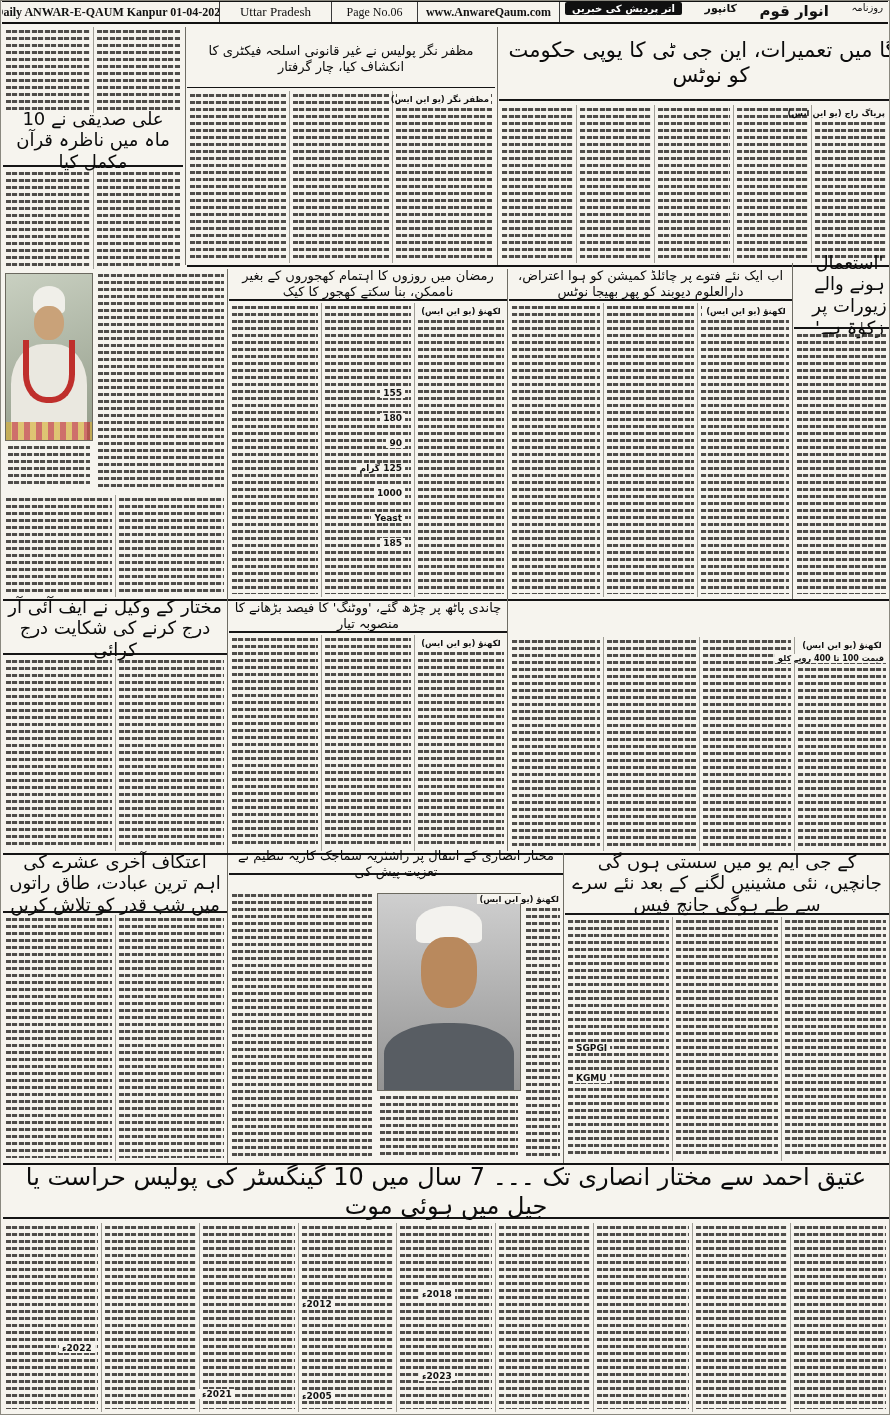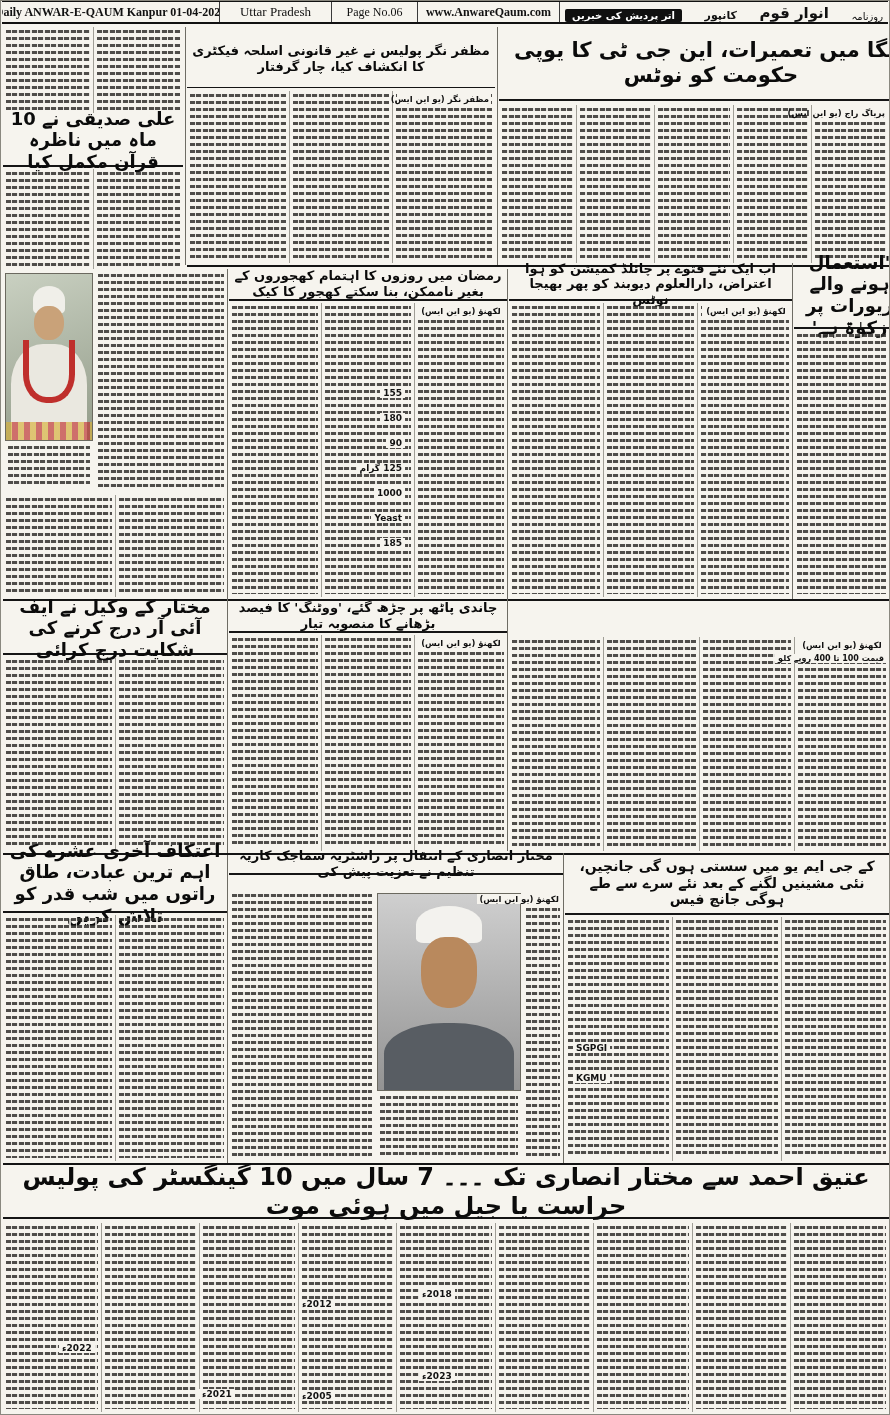--- a/index.html
+++ b/index.html
@@ -15,40 +15,40 @@
     display:flex; align-items:stretch;
     border-top:1px solid #111; border-bottom:2px solid #111;
     font-family:"Liberation Serif", serif; font-size:12px;
   }
   .m-seg { display:flex; align-items:center; justify-content:center; border-right:1px solid #3a3a3a; padding:0 5px; white-space:nowrap; overflow:hidden; }
   .m-seg:last-child { border-right:none; }
   .m-left { width:218px; font-weight:700; }
   .m-up { width:112px; font-weight:400; font-size:13px; }
   .m-page { width:86px; }
   .m-web { width:142px; font-weight:700; }
-  .m-right { flex:1; font-family:"DejaVu Sans", sans-serif; display:flex; gap:0; align-items:flex-end; justify-content:space-between; }
+  .m-right { flex:1; font-family:"DejaVu Sans", sans-serif; display:flex; gap:0; align-items:flex-start; justify-content:space-between; }
   .m-tag { background:#101010; color:#fff; font-size:10px; font-weight:700; padding:1px 7px; border-radius:2px; direction:rtl; }
   .m-city { font-size:11px; font-weight:700; direction:rtl; }
   .m-brand { font-size:15px; font-weight:700; direction:rtl; letter-spacing:1px; }
   .m-daily { font-size:10px; direction:rtl; }
   
   .region { position:absolute; }
   .cols { display:flex; flex-direction:row-reverse; width:100%; height:100%; }
   .col { flex:1 1 0; position:relative; overflow:hidden; }
   .col + .col { border-right:1px solid #a09e96; }
   .sim {
     position:absolute; inset:3px;
     background-image:
       repeating-linear-gradient(90deg, rgba(246,244,238,0) 0 5px, rgba(246,244,238,.9) 5px 6.5px),
       repeating-linear-gradient(180deg, #32312e 0 3px, rgba(0,0,0,0) 3px 7px);
     opacity:.85;
   }
   .headline {
     position:absolute; display:flex; align-items:center; justify-content:center;
-    text-align:center; font-weight:700; direction:rtl; color:#0b0b0b;
+    text-align:center; font-weight:400; direction:rtl; color:#0b0b0b;
     line-height:1.2; padding:1px 5px;
   }
   .bb { border-bottom:2px solid #151515; }
   .h-xl { font-size:21px; }
   .h-lg { font-size:24px; }
   .h-md { font-size:13px; }
   .h-sm { font-size:18px; }
   .dateline {
     position:absolute; top:3px; z-index:2; background:#f6f4ee; direction:rtl;
     font-size:8.5px; font-weight:700; white-space:nowrap; text-align:center; padding:0 2px;
@@ -321,21 +321,21 @@
         <div class="caption">
             <div class="sim"></div>
           </div>
       </div>
       <div class="col">
           <div class="sim"></div>
         </div>
     </div>
   </div>
 
-  <div class="headline h-md bb" style="left:564px;top:852px;width:324px;height:62px;font-size:14px">کے جی ایم یو میں سستی ہوں گی جانچیں، نئی مشینیں لگنے کے بعد نئے سرے سے طے ہوگی جانچ فیس</div>
+  <div class="headline h-md bb" style="left:564px;top:852px;width:324px;height:62px;font-size:18px">کے جی ایم یو میں سستی ہوں گی جانچیں، نئی مشینیں لگنے کے بعد نئے سرے سے طے ہوگی جانچ فیس</div>
   <div class="region" style="left:564px;top:916px;width:324px;height:244px">
     <span class="tok" style="left:8px;top:126px;direction:ltr">SGPGI</span>
     <span class="tok" style="left:8px;top:156px;direction:ltr">KGMU</span>
     <div class="cols">
         <div class="col">
           <div class="sim"></div>
         </div>
         <div class="col">
           <div class="sim"></div>
         </div>

